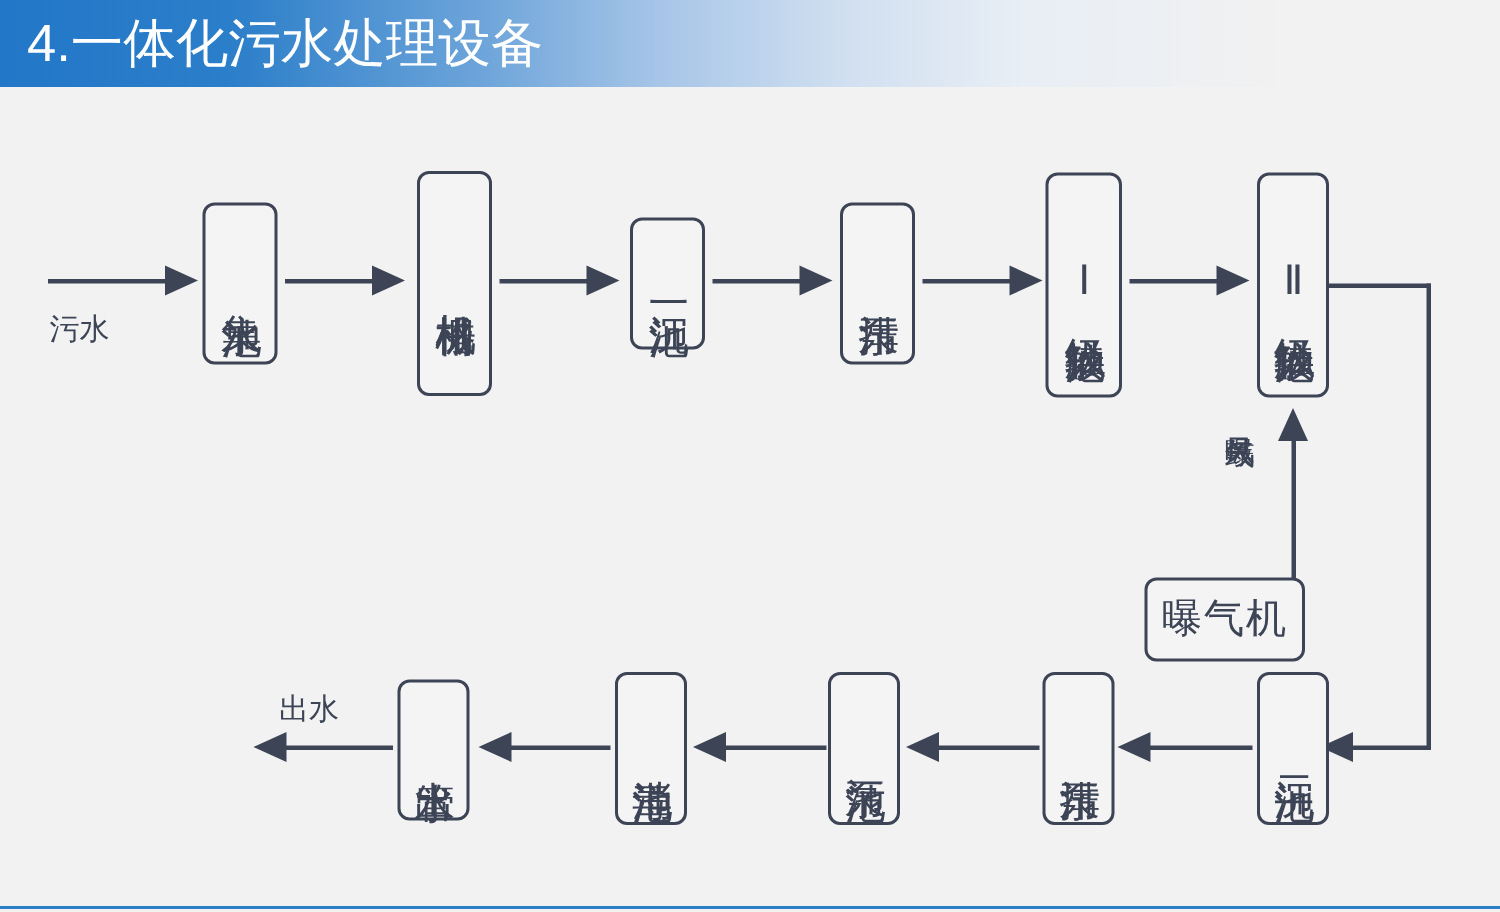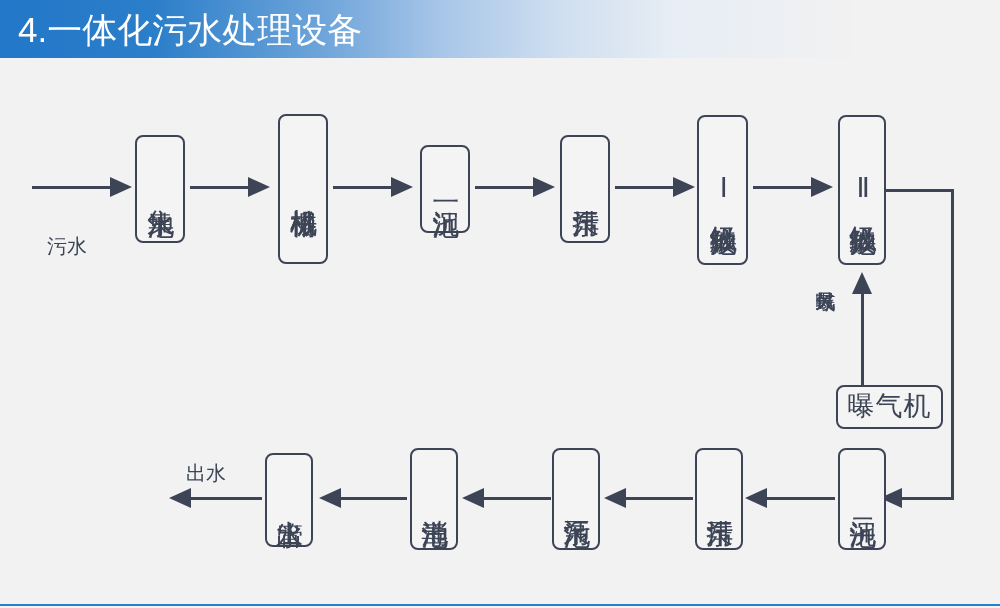--- a/index.html
+++ b/index.html
@@ -130,21 +130,21 @@
 </style>
 </head>
 <body>
 
 <div id="header">
   <div id="header-title">4.一体化污水处理设备</div>
 </div>
 
 <div id="canvas">
 
-  <div class="edge-label" style="left:47px; top:152px;margin-top:26px;">污水</div>
+  <div class="edge-label" style="left:33px; top:152px;">污水</div>
   <div class="hline" style="left:32px; top:128px; width:82px;"></div>
   <div class="arrow right" style="left:110px; top:119px;"></div>
 
   <div class="node vertical" style="left:135px; top:77px; width:50px; height:108px;">集水池</div>
 
   <div class="hline" style="left:190px; top:128px; width:62px;"></div>
   <div class="arrow right" style="left:248px; top:119px;"></div>
 
   <div class="node vertical" style="left:278px; top:56px; width:50px; height:150px;">机械栅格</div>
 
@@ -165,21 +165,21 @@
 
   <div class="hline" style="left:753px; top:128px; width:62px;"></div>
   <div class="arrow right" style="left:811px; top:119px;"></div>
 
   <div class="node vertical" style="left:838px; top:57px; width:48px; height:150px;">Ⅱ级接触池</div>
 
   <div class="edge-label vertical" style="left:815px; top:218px; height:96px;">鼓风曝气</div>
   <div class="vline" style="left:861px; top:235px; height:94px;"></div>
   <div class="arrow up" style="left:852px; top:214px;"></div>
 
-  <div class="node horizontal" style="left:836px; top:327px; width:107px; height:44px;">曝气机</div>
+  <div class="node horizontal" style="left:763px; top:327px; width:107px; height:56px;">曝气机</div>
 
   <div class="hline" style="left:886px; top:131px; width:68px;"></div>
   <div class="vline" style="left:951px; top:131px; height:311px;"></div>
   <div class="hline" style="left:900px; top:439px; width:54px;"></div>
   <div class="arrow left" style="left:880px; top:430px;"></div>
 
   <div class="node vertical" style="left:838px; top:390px; width:48px; height:102px;">二沉池</div>
 
   <div class="hline" style="left:763px; top:439px; width:72px;"></div>
   <div class="arrow left" style="left:745px; top:430px;"></div>

